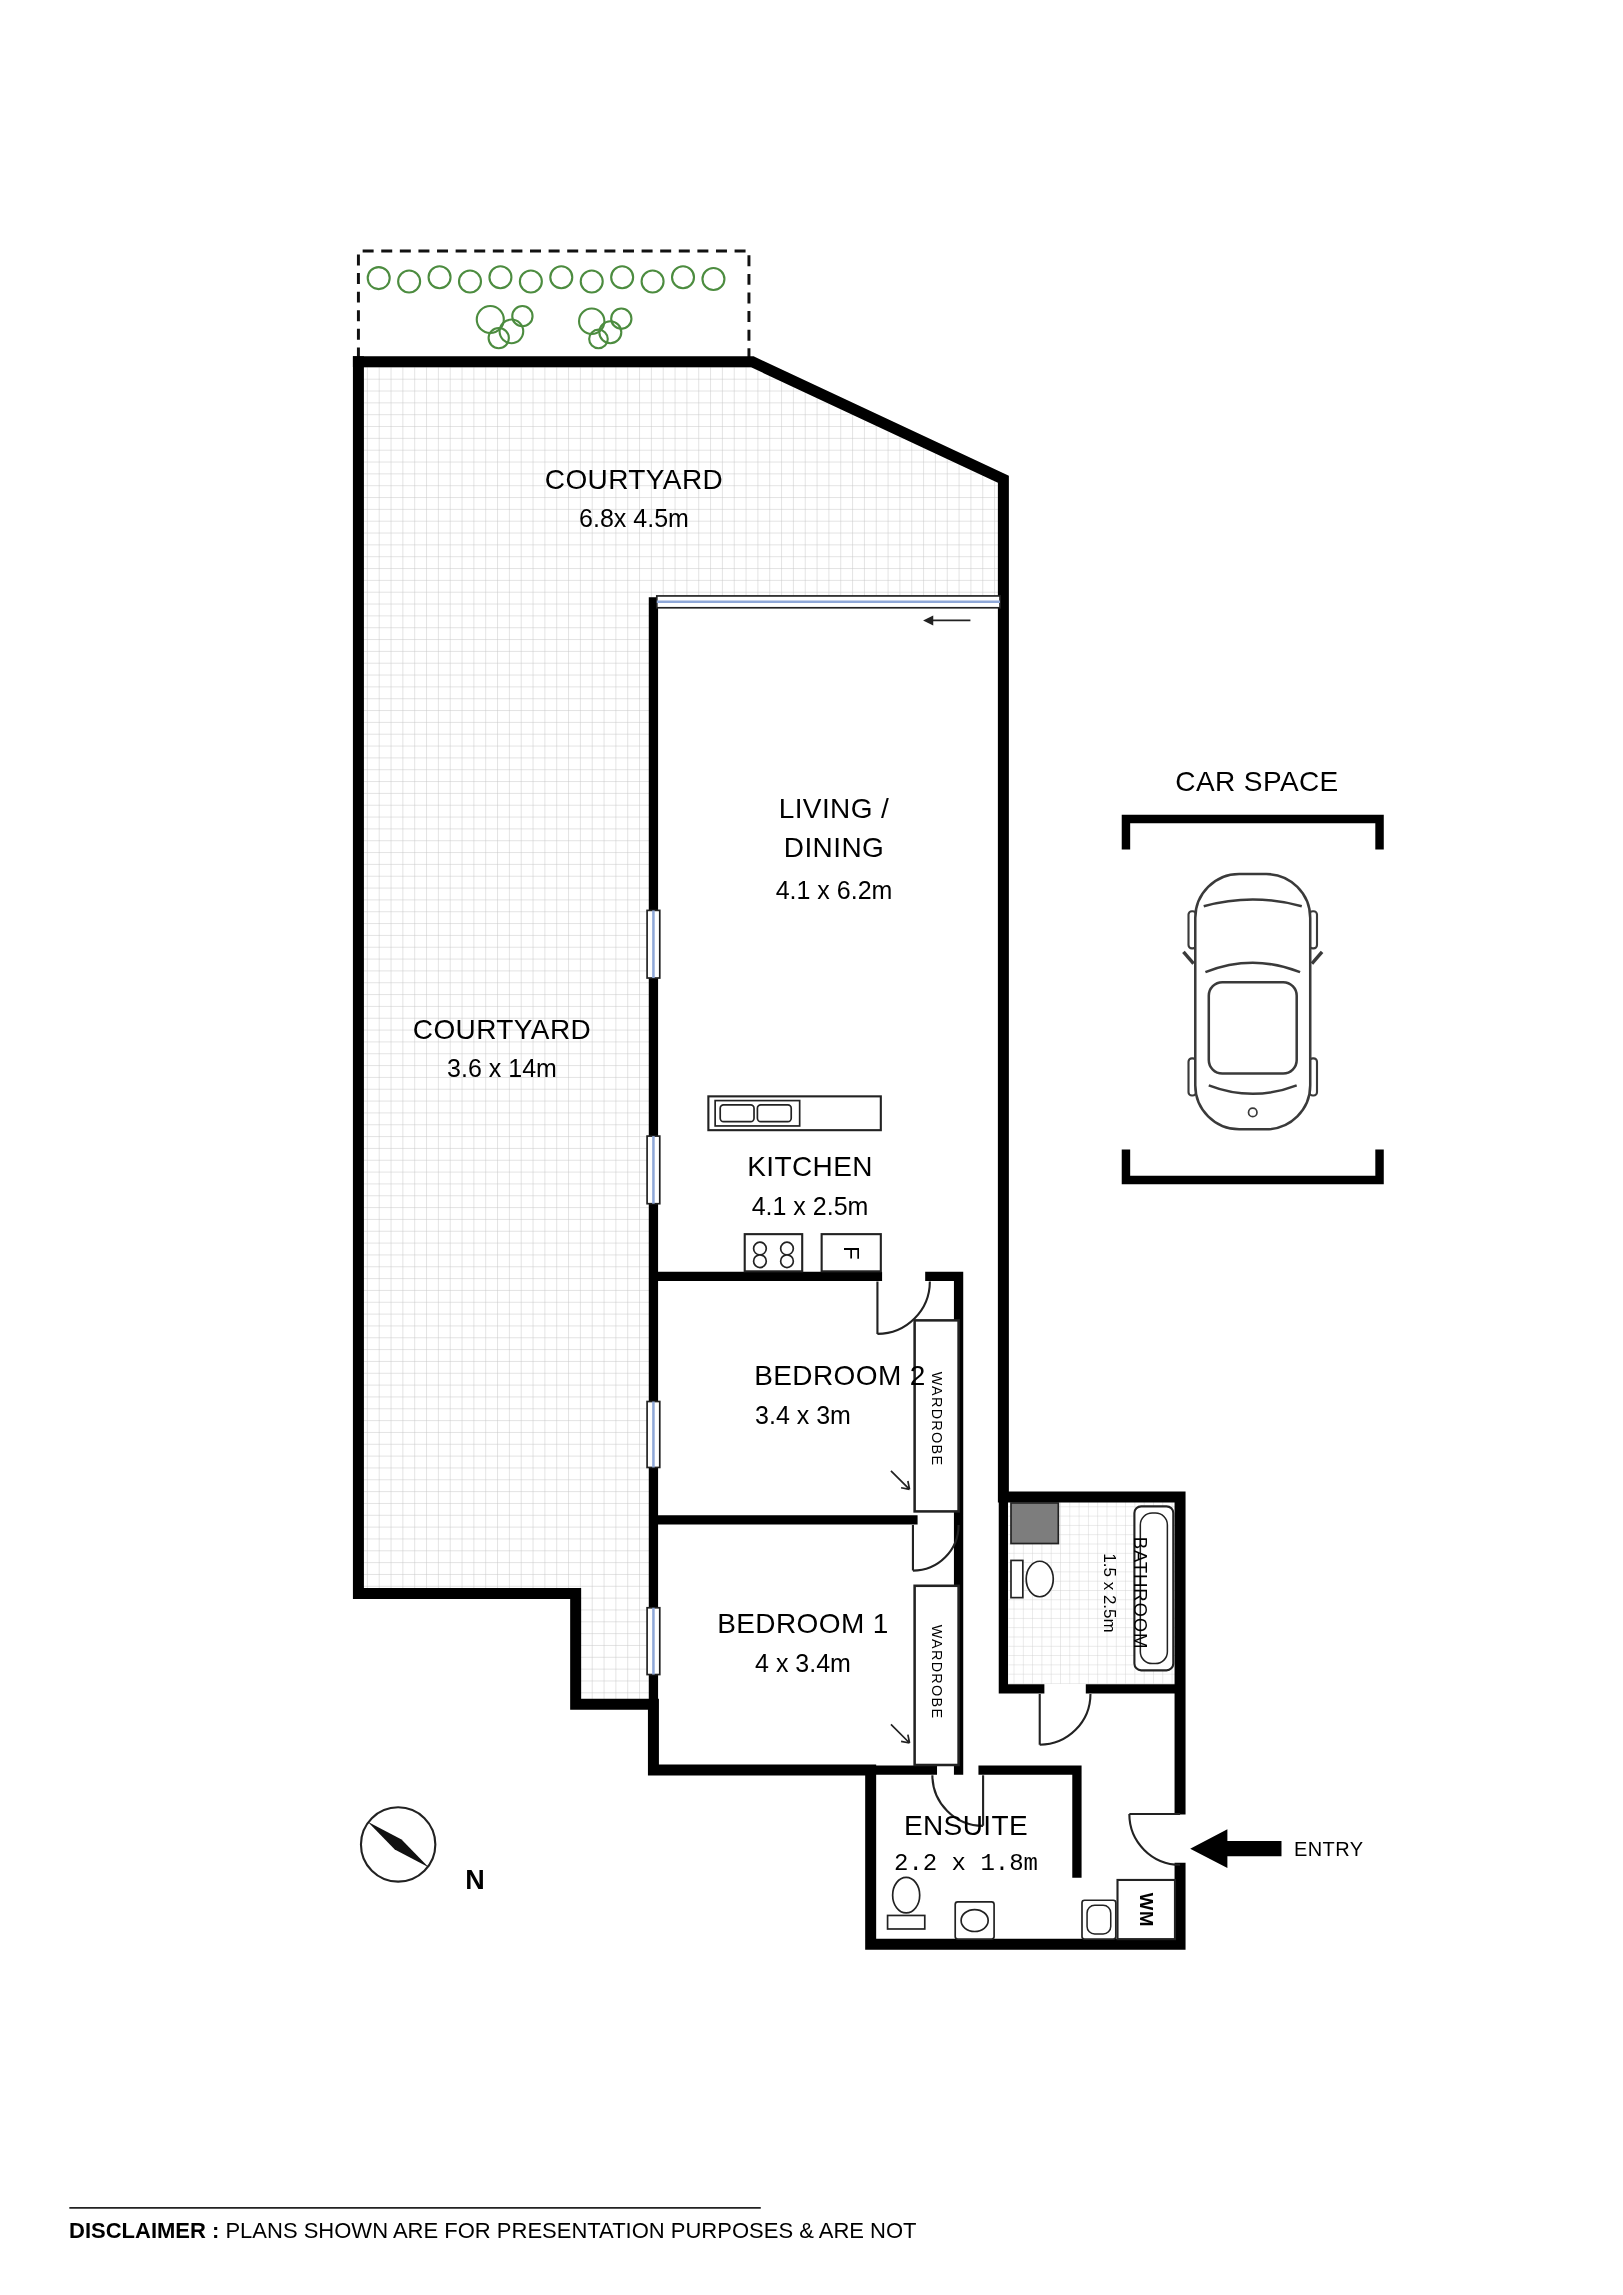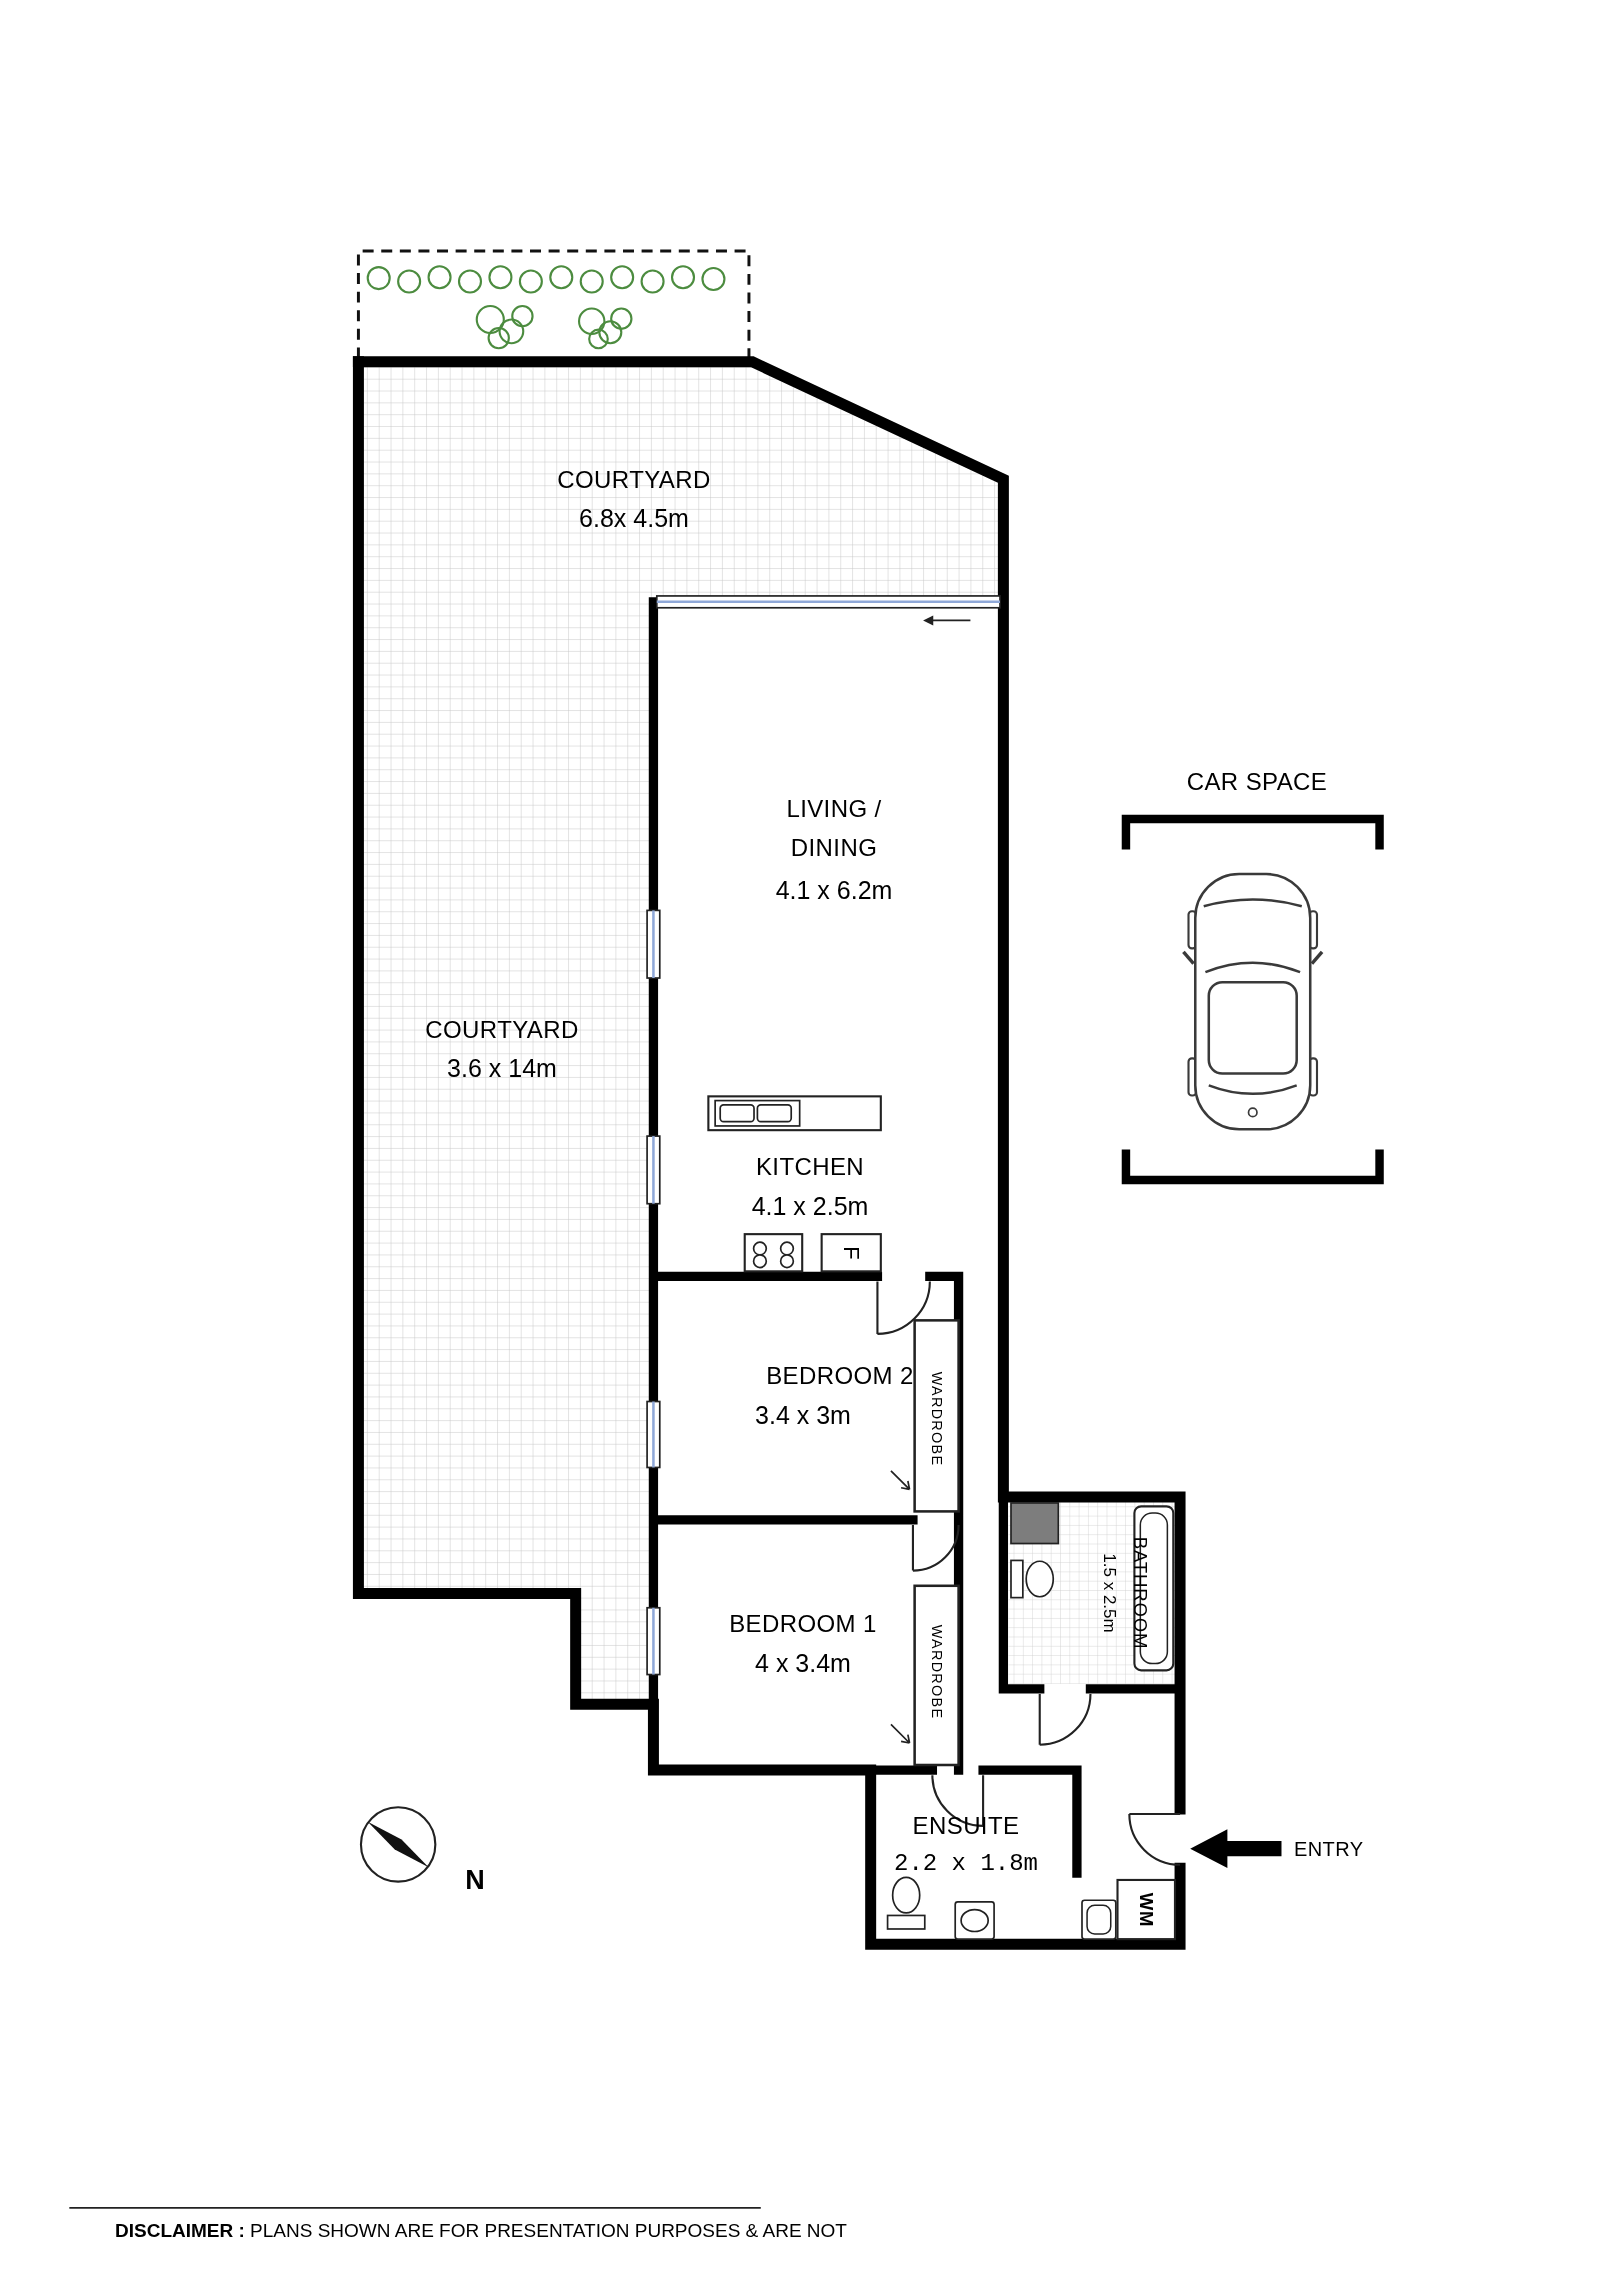--- a/index.html
+++ b/index.html
@@ -2,32 +2,32 @@
 <html style="font-size:13.5px"><head>
 <meta charset="utf-8">
 <style>
   html,body{margin:0;padding:0;background:#ffffff;}
   .plan{position:relative;width:1623px;height:2295px;background:#ffffff;
         font-family:"Liberation Sans", sans-serif;color:#000;overflow:hidden;}
   .plan svg.linework{position:absolute;left:0;top:0;}
   .lbl{position:absolute;transform:translate(-50%,-50%);white-space:nowrap;
        text-align:center;color:#000;}
   .rot{transform:translate(-50%,-50%) rotate(90deg);}
-  .big{font-size:24px;letter-spacing:0.4px;}
+  .big{font-size:28px;letter-spacing:0.4px;}
   .dims{font-size:25px;}
   .mid{font-size:24px;font-family:Liberation Mono, monospace;}
   .ward{font-size:14.4px;letter-spacing:1.3px;}
   .bath-name{font-size:18.6px;letter-spacing:0.8px;}
   .bath-dims{font-size:17px;}
   .wm{font-size:18.6px;font-weight:bold;letter-spacing:0.8px;}
   .fridge{font-size:22px;}
   .north{font-size:27px;font-weight:bold;}
   .entry{font-size:20px;transform:translate(0,-50%);letter-spacing:0.4px;}
-  .disclaimer{position:absolute;left:69px;top:2219px;font-size:19px;
-              line-height:23px;color:#000;margin-left:46px;}
+  .disclaimer{position:absolute;left:69px;top:2219px;font-size:22px;
+              line-height:23px;color:#000;}
   .disclaimer b{font-weight:bold;}
 </style>
 </head>
 <body>
 
 <div class="plan">
 
   <svg class="linework" width="1623" height="2295" viewBox="0 0 1920 2715">
     <defs>
       <pattern id="grid" width="14" height="14" patternUnits="userSpaceOnUse">

